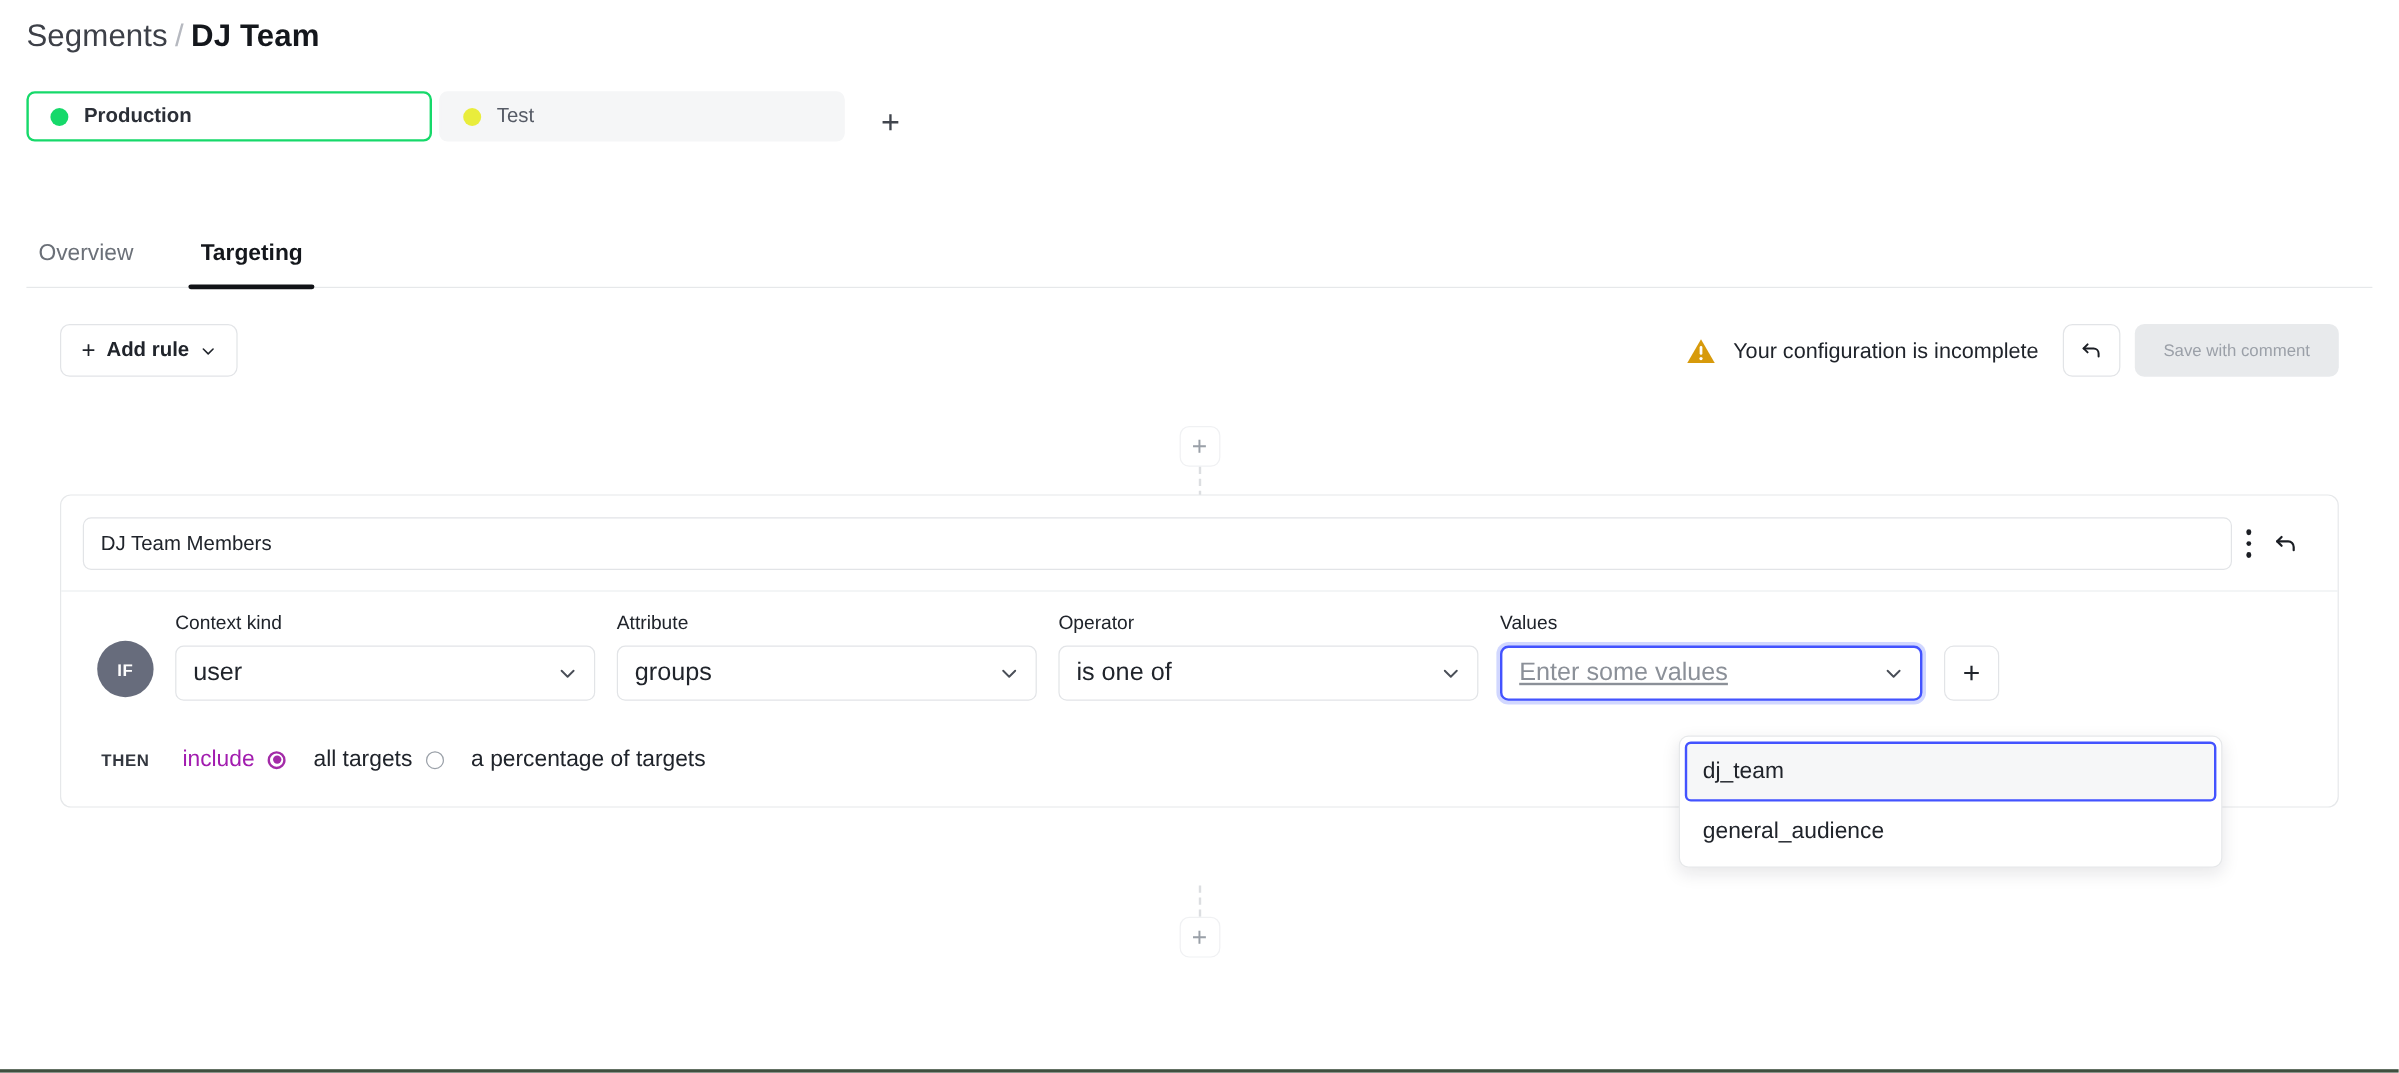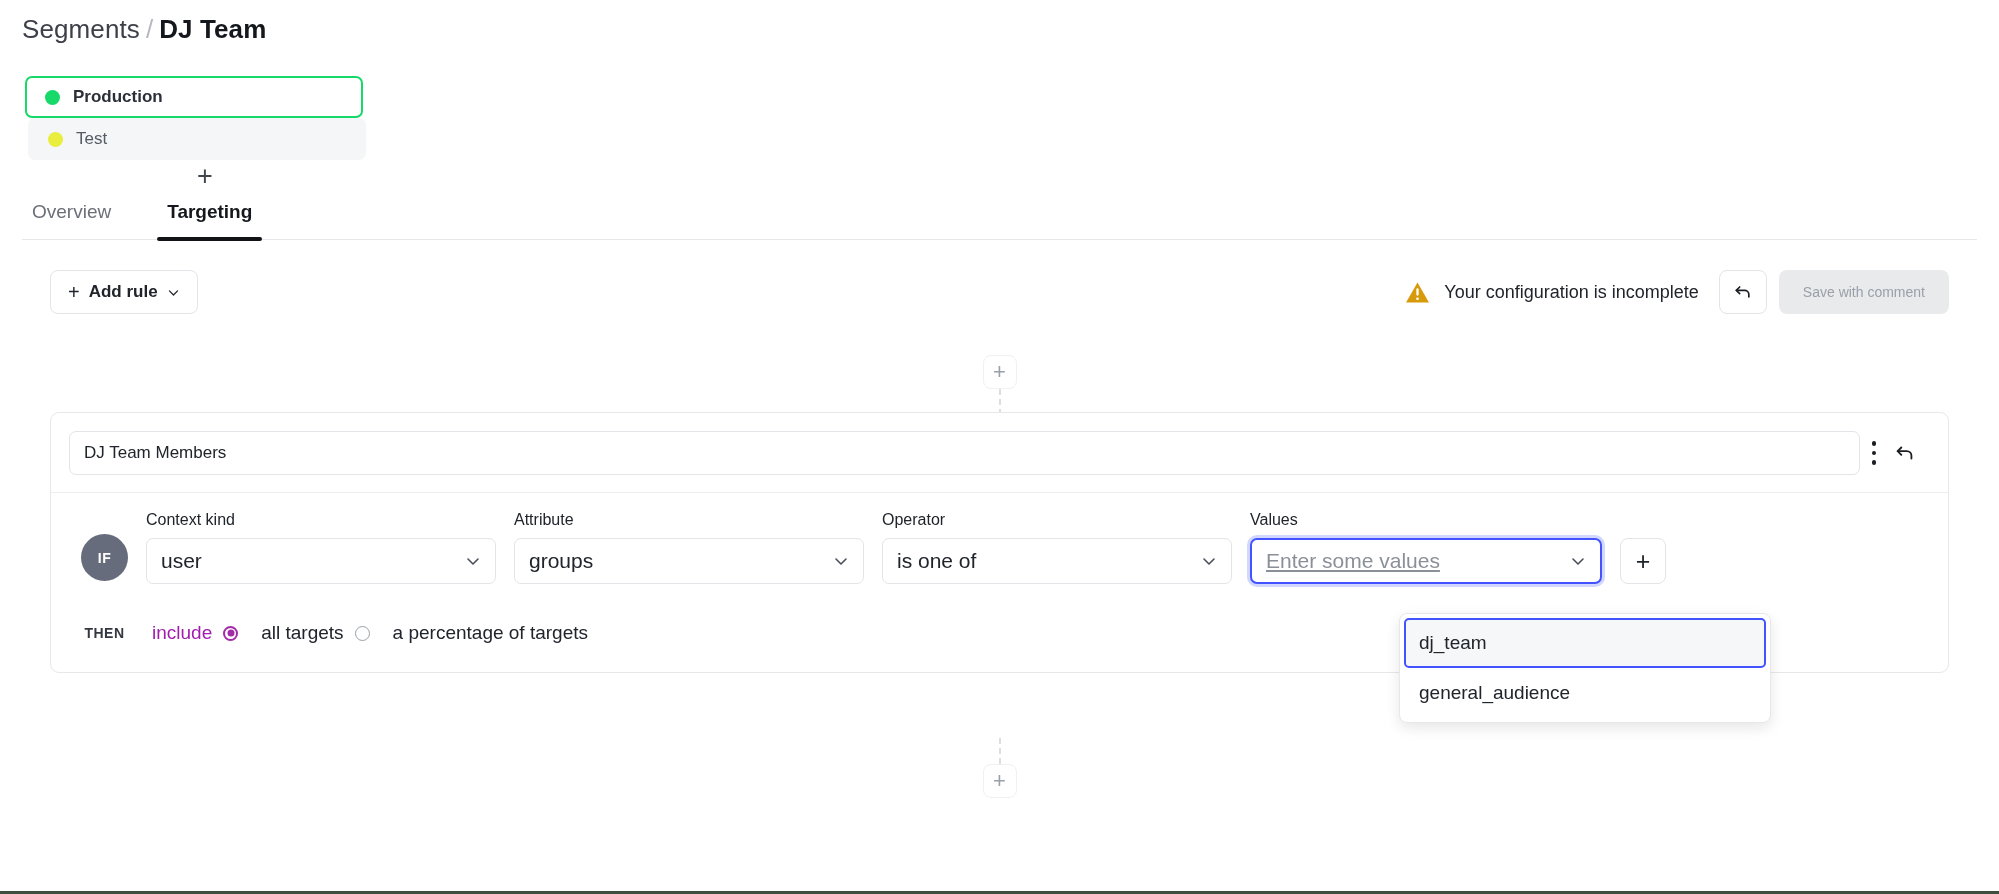--- a/index.html
+++ b/index.html
@@ -34,22 +34,21 @@
   .crumb-link { color: #3d4048; }
   .crumb-sep { color: #b6b9c0; margin: 0 6px; font-weight: 400; }
   .crumb-current { color: #14171c; font-weight: 700; }
 
   
   .env-bar {
     position: absolute;
     left: 22px;
     top: 76px;
     display: flex;
-    align-items: center;
-    flex-direction: column;
+    align-items: flex-end;
   }
   .env-tab {
     display: flex;
     align-items: center;
     height: 42px;
     padding: 0 22px 0 18px;
     border-radius: 7px;
     font-size: 17px;
     white-space: nowrap;
     cursor: pointer;
@@ -338,21 +337,21 @@
     cursor: pointer;
     margin-bottom: 0;
     flex: 0 0 auto;
   }
 
   
   .dropdown {
     position: absolute;
     left: 1348px;
     top: 120px;
-    width: 372px;
+    width: 453px;
     background: #ffffff;
     border: 1.5px solid #e6e8ea;
     border-radius: 8px;
     box-shadow: 0 5px 14px rgba(20,24,35,.10);
     padding: 4px;
     z-index: 30;
   }
   .dd-option {
     height: 50px;
     display: flex;

